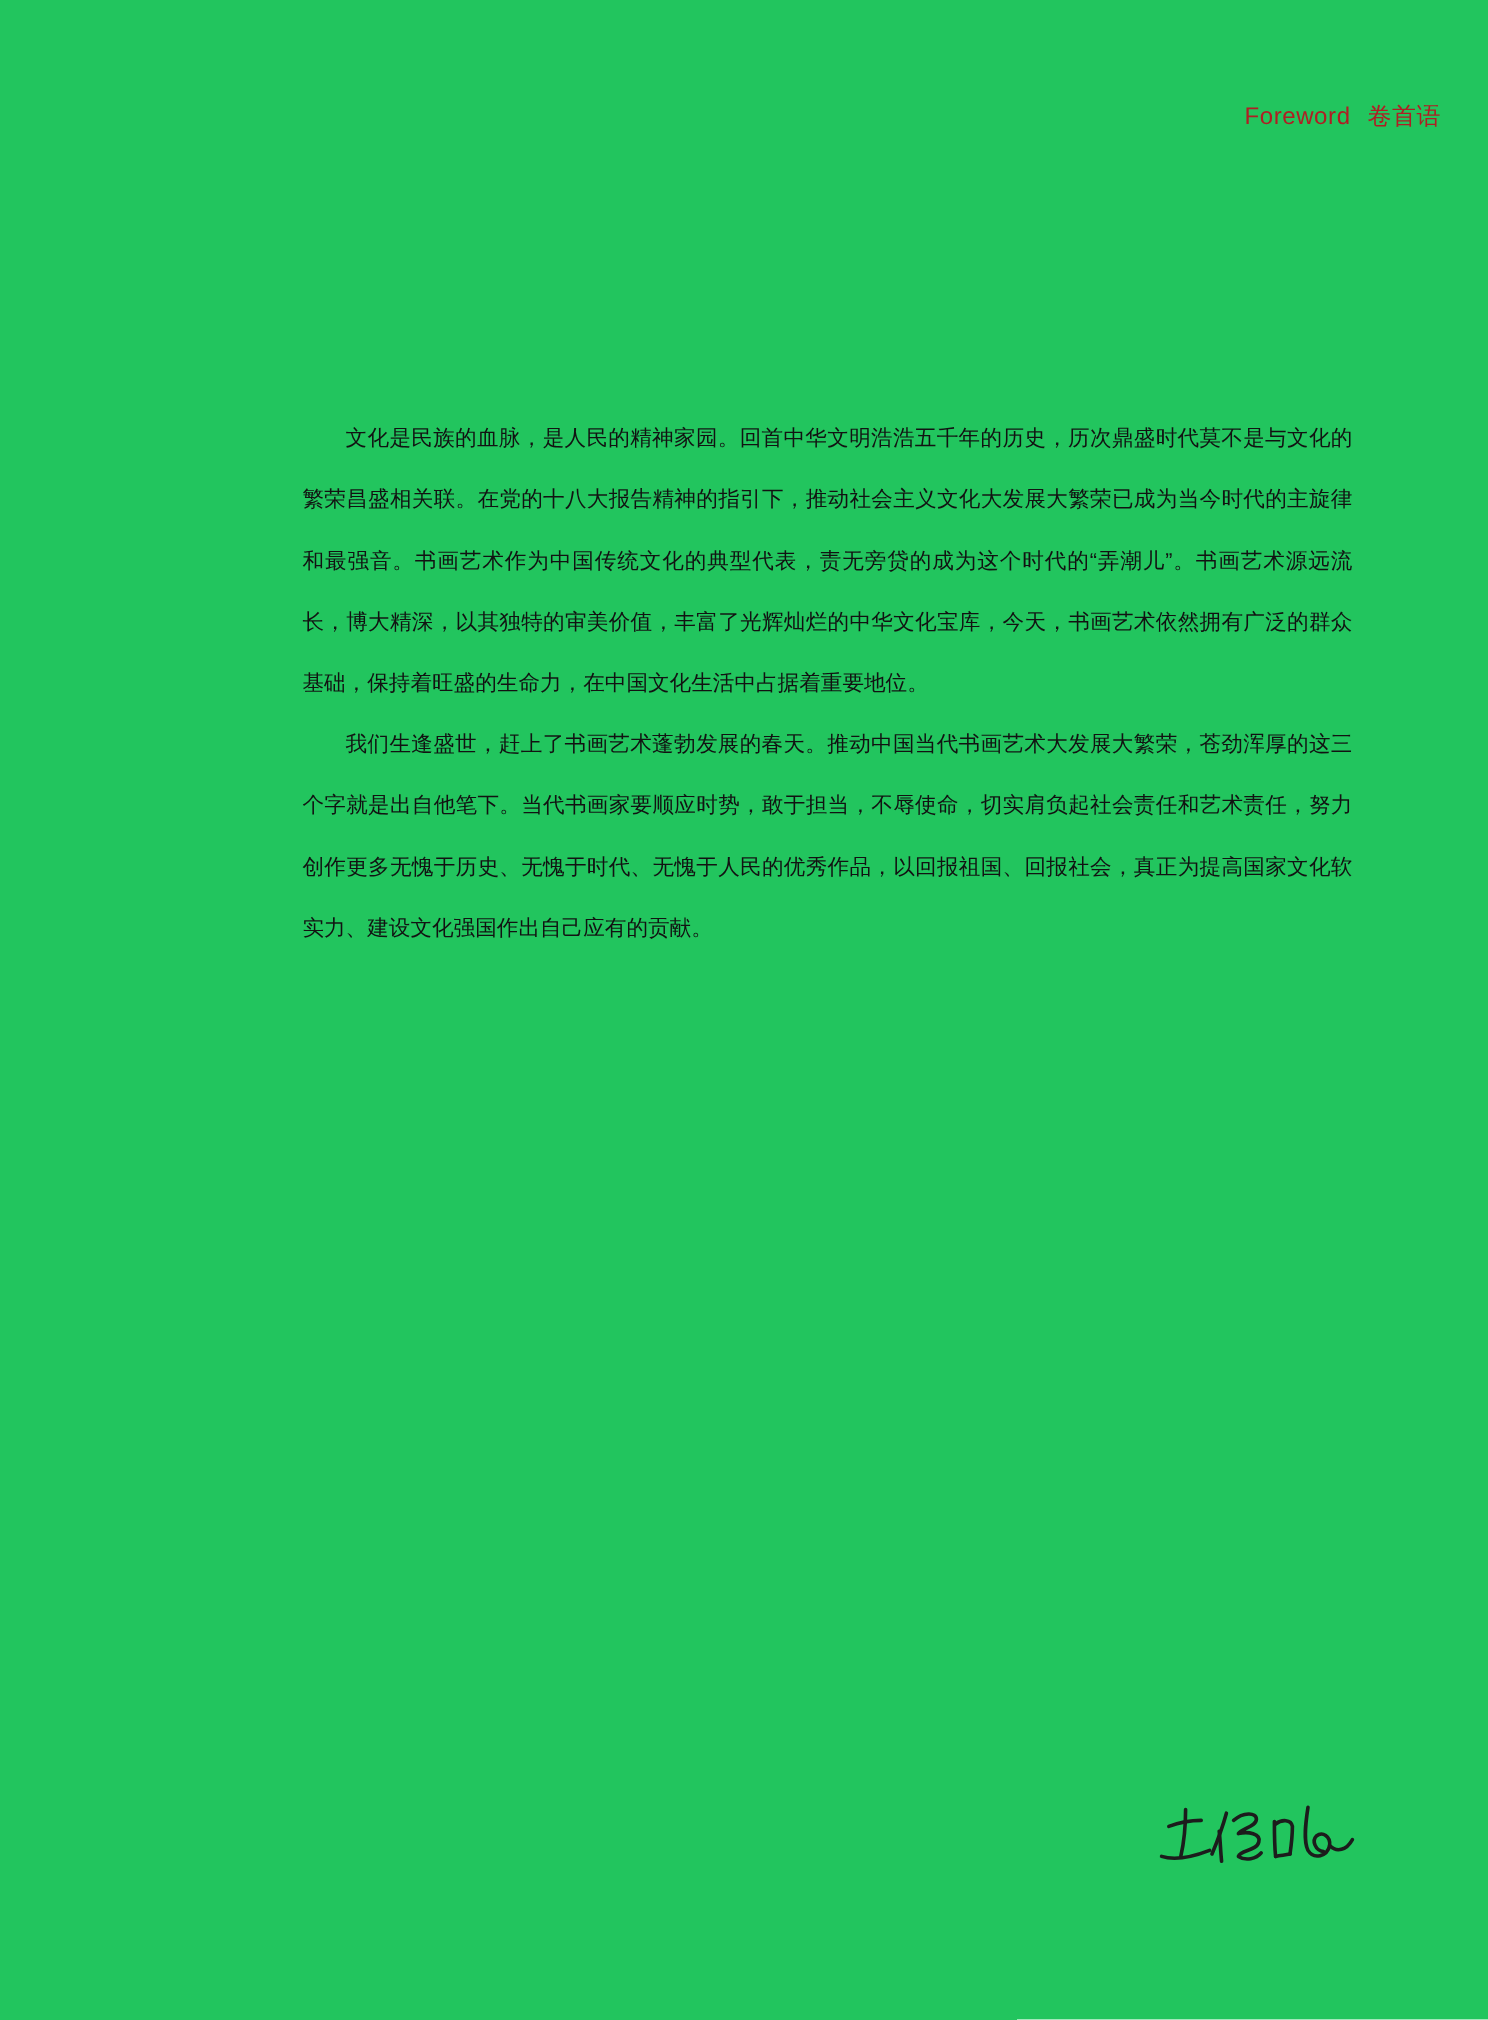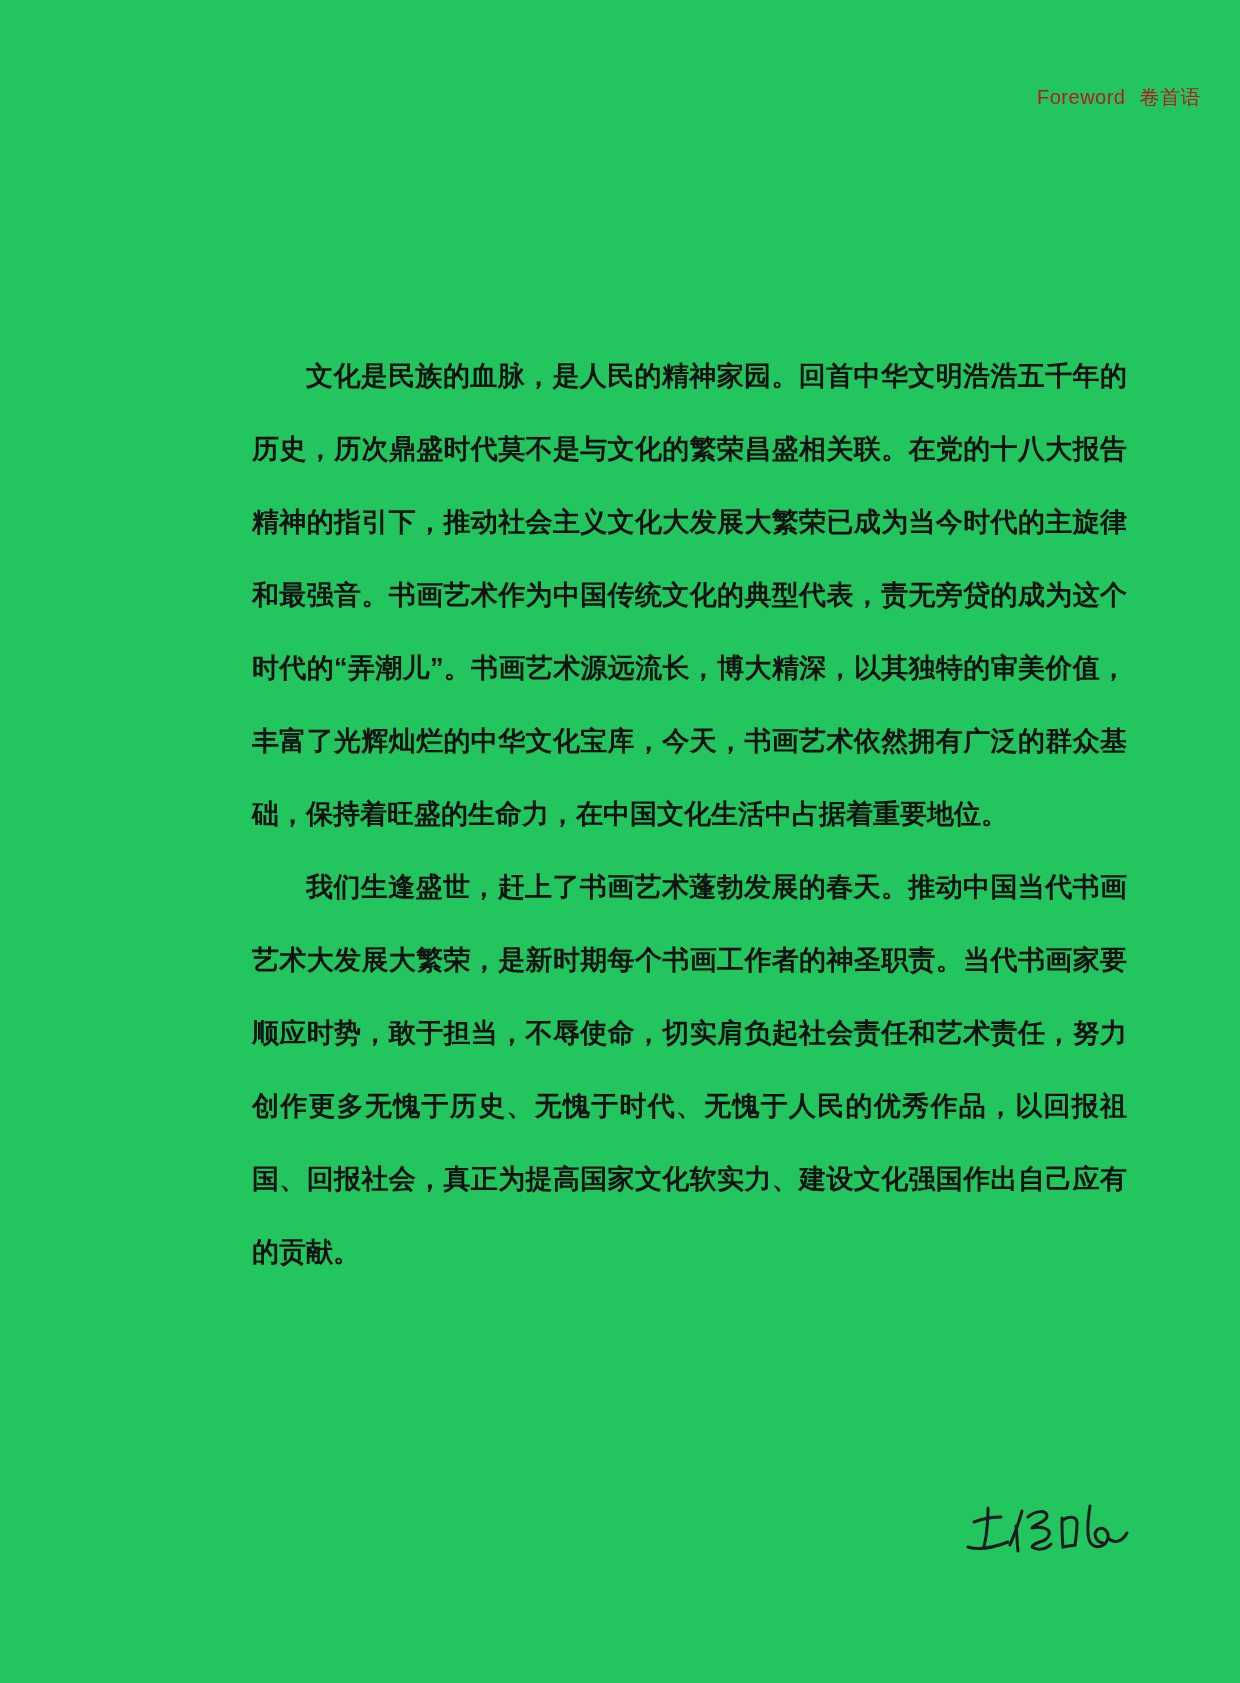--- a/index.html
+++ b/index.html
@@ -38,26 +38,25 @@
     font-size: 44px;
     line-height: 62px;
     letter-spacing: 3px;
     color: #000000;
   }
   .body-text {
     position: absolute;
     left: 252px;
     top: 340px;
     width: 875px;
-    font-size: 27px;
-    line-height: 73px;
+    font-size: 18px;
+    line-height: 51px;
     color: #121212;
     text-align: justify;
     text-justify: inter-ideograph;
-    font-weight: bold;
   }
   .body-text p {
     margin: 0;
     text-indent: 2em;
   }
   .signature {
     position: absolute;
     left: 960px;
     top: 1492px;
     width: 175px;
@@ -70,21 +69,21 @@
 
 <div class="page">
 
   <div class="header">
     <span class="en">Foreword</span><span class="zh">卷首语</span>
   </div>
 
 
   <div class="body-text">
     <p>文化是民族的血脉，是人民的精神家园。回首中华文明浩浩五千年的历史，历次鼎盛时代莫不是与文化的繁荣昌盛相关联。在党的十八大报告精神的指引下，推动社会主义文化大发展大繁荣已成为当今时代的主旋律和最强音。书画艺术作为中国传统文化的典型代表，责无旁贷的成为这个时代的“弄潮儿”。书画艺术源远流长，博大精深，以其独特的审美价值，丰富了光辉灿烂的中华文化宝库，今天，书画艺术依然拥有广泛的群众基础，保持着旺盛的生命力，在中国文化生活中占据着重要地位。</p>
-    <p>我们生逢盛世，赶上了书画艺术蓬勃发展的春天。推动中国当代书画艺术大发展大繁荣，是新时期每个书画工作者的神圣职责。当代书画家要顺应时势，敢于担当，不辱使命，切实肩负起社会责任和艺术责任，努力创作更多无愧于历史、无愧于时代、无愧于人民的优秀作品，以回报祖国、回报社会，真正为提高国家文化软实力、建设文化强国作出自己应有的贡献。</p>
+    <p>我们生逢盛世，赶上了书画艺术蓬勃发展的春天。推动中国当代书画艺术大发展大繁荣，苍劲浑厚的这三个字就是出自他笔下。当代书画家要顺应时势，敢于担当，不辱使命，切实肩负起社会责任和艺术责任，努力创作更多无愧于历史、无愧于时代、无愧于人民的优秀作品，以回报祖国、回报社会，真正为提高国家文化软实力、建设文化强国作出自己应有的贡献。</p>
   </div>
 
   <div class="signature" role="img" aria-label="王保明">
     <svg width="175" height="85" viewBox="0 0 175 85">
       <g fill="none" stroke="#1c1c1c" stroke-width="3" stroke-linecap="round" stroke-linejoin="round">
 
         <path d="M14 30 C22 27, 33 25, 41 25"></path>
         <path d="M28 16 C28 28, 27 42, 24 55"></path>
         <path d="M8 55 C20 59, 35 55, 48 50"></path>
 

